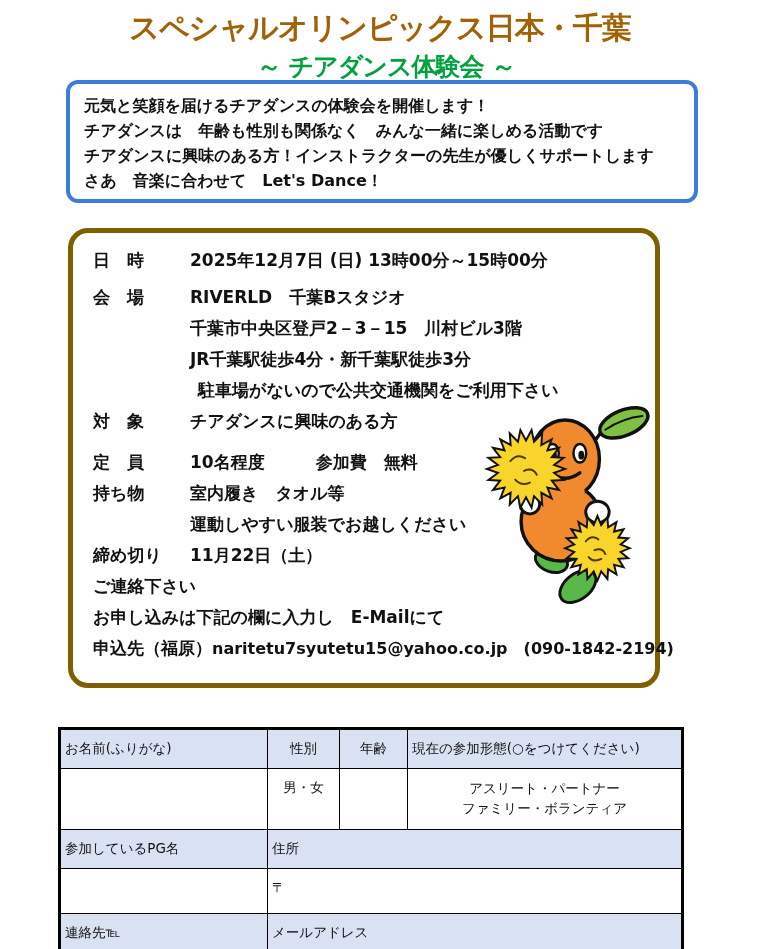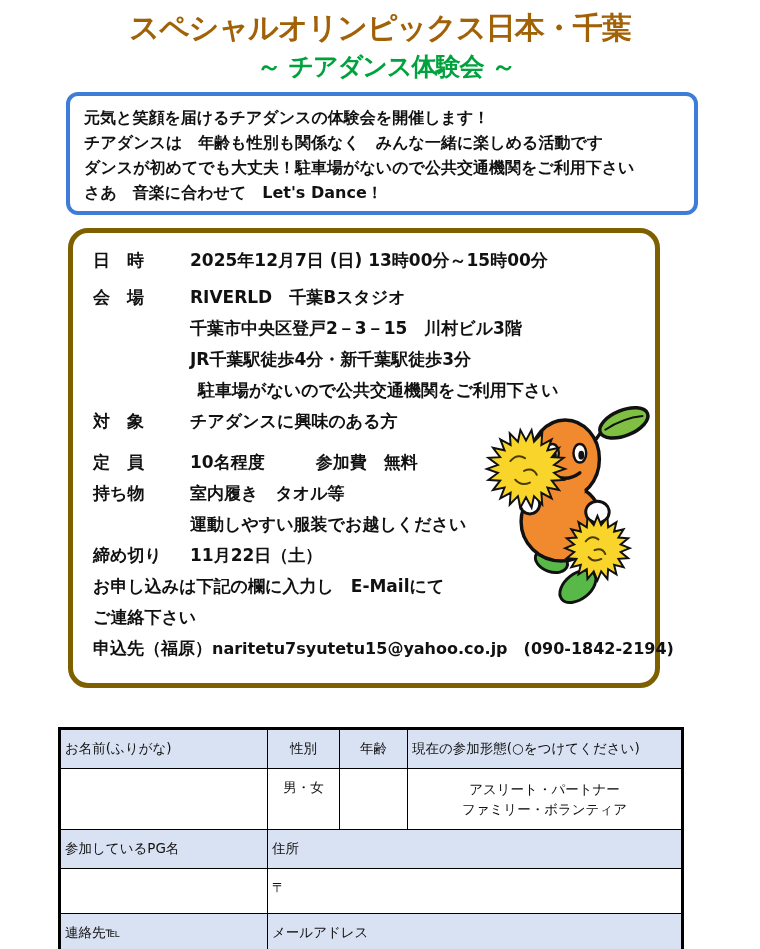--- a/index.html
+++ b/index.html
@@ -5,21 +5,21 @@
   * { box-sizing: border-box; }
   html,body { margin:0; padding:0; background:#ffffff; }
   body { width:760px; height:949px; font-family:"DejaVu Sans","Liberation Sans",sans-serif; color:#111; }
   .page { position:relative; width:760px; height:949px; overflow:hidden; background:#fff; }
 
   .title { position:absolute; top:8px; left:0; width:100%; margin:0; text-align:center;
            font-size:30px; font-weight:900; color:#a16207; letter-spacing:-1px; }
   .subtitle { position:absolute; top:44px; left:0; width:100%; margin:6px; text-align:center;
            font-size:25px; font-weight:900; color:#00a23e; letter-spacing:-1px; }
 
-  .intro-box { position:absolute; left:66px; top:92px; width:632px; height:123px;
+  .intro-box { position:absolute; left:66px; top:80px; width:632px; height:123px;
            border:4px solid #3d7cd9; border-radius:12px; padding:9px 14px; background:#fff; }
   .intro-box p { margin:0; font-size:16px; font-weight:bold; line-height:25px; white-space:nowrap; }
 
   .detail-box { position:absolute; left:68px; top:228px; width:592px; height:460px;
            border:5px solid #7f6000; border-radius:20px; padding:12px 9px 0 20px; background:#fff; }
   .drow { display:flex; font-size:17px; font-weight:bold; line-height:31px; white-space:nowrap; }
   .dlabel { width:97px; flex:0 0 97px; }
   .dvalue { flex:1; }
   .gap1 { margin-top:6px; }
   .gap2 { margin-top:10px; }
@@ -29,37 +29,37 @@
   .underline { }
 
   .mascot { position:absolute; left:406px; top:168px; width:186px; height:220px; }
 
   table.form-table { position:absolute; left:58px; top:727px; width:623px;
            border-collapse:collapse; table-layout:fixed; border:3px solid #000; }
   table.form-table td { border:1.5px solid #000; font-size:13.5px; padding:10px 4px;
            vertical-align:top; overflow:hidden; }
   td.hdr { background:#d9e2f3; border-top-width:2.5px; border-bottom-width:2.5px; height:21px; }
   td.center { text-align:center; }
-  td.vmid { vertical-align:middle; }
+  td.vmid { vertical-align:middle;font-family:Liberation Serif, serif; }
   .gender-cell { font-size:15px; }
   .part-cell { font-size:14px; line-height:20px; }
   .postal { font-size:13px; }
 </style>
 </head>
 <body>
 
 <div class="page">
 
   <h1 class="title">スペシャルオリンピックス日本・千葉</h1>
   <h2 class="subtitle">～ チアダンス体験会 ～</h2>
 
   <div class="intro-box">
     <p>元気と笑顔を届けるチアダンスの体験会を開催します！</p>
     <p>チアダンスは　年齢も性別も関係なく　みんな一緒に楽しめる活動です</p>
-    <p>ダンスが初めてでも大丈夫！駐車場がないので公共交通機関をご利用下さい</p>
+    <p>チアダンスに興味のある方！インストラクターの先生が優しくサポートします</p>
     <p>さあ　音楽に合わせて　Let's Dance！</p>
   </div>
 
   <div class="detail-box">
     <div class="drow">
       <span class="dlabel">日　時</span>
       <span class="dvalue">2025年12月7日 (日) 13時00分～15時00分</span>
     </div>
     <div class="drow gap1">
       <span class="dlabel">会　場</span>
@@ -91,22 +91,22 @@
     </div>
     <div class="drow">
       <span class="dlabel"></span>
       <span class="dvalue">運動しやすい服装でお越しください</span>
     </div>
     <div class="drow">
       <span class="dlabel">締め切り</span>
       <span class="dvalue">11月22日（土）</span>
     </div>
 
+    <p class="apply">ご連絡下さい</p>
     <p class="apply">お申し込みは下記の欄に入力し　E-Mailにて</p>
-    <p class="apply">ご連絡下さい</p>
     <p class="apply">
       <span>申込先（福原）</span><span class="latin">naritetu7syutetu15</span><span class="latin underline">@yahoo.co.jp　(090-1842-2194)</span>
     </p>
 
     <div class="mascot">
       <svg viewBox="0 0 190 222" width="186" height="220">
 
         <g>
           <path d="M 120,37 Q 128,24 140,19" stroke="#111" stroke-width="3.5" fill="none" stroke-linecap="round"></path>
           <ellipse cx="148" cy="21" rx="26" ry="13" transform="rotate(-22 148 21)" stroke="#111" stroke-width="3.5" fill="#7fc043"></ellipse>

